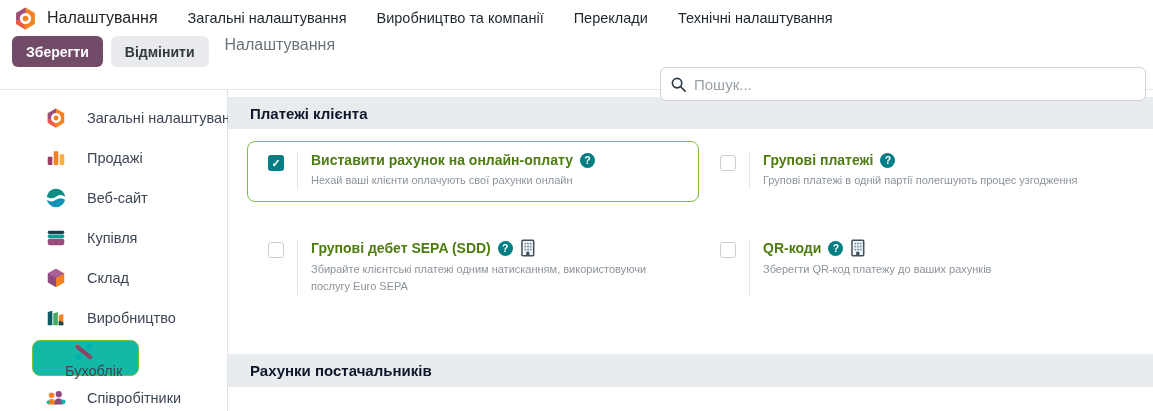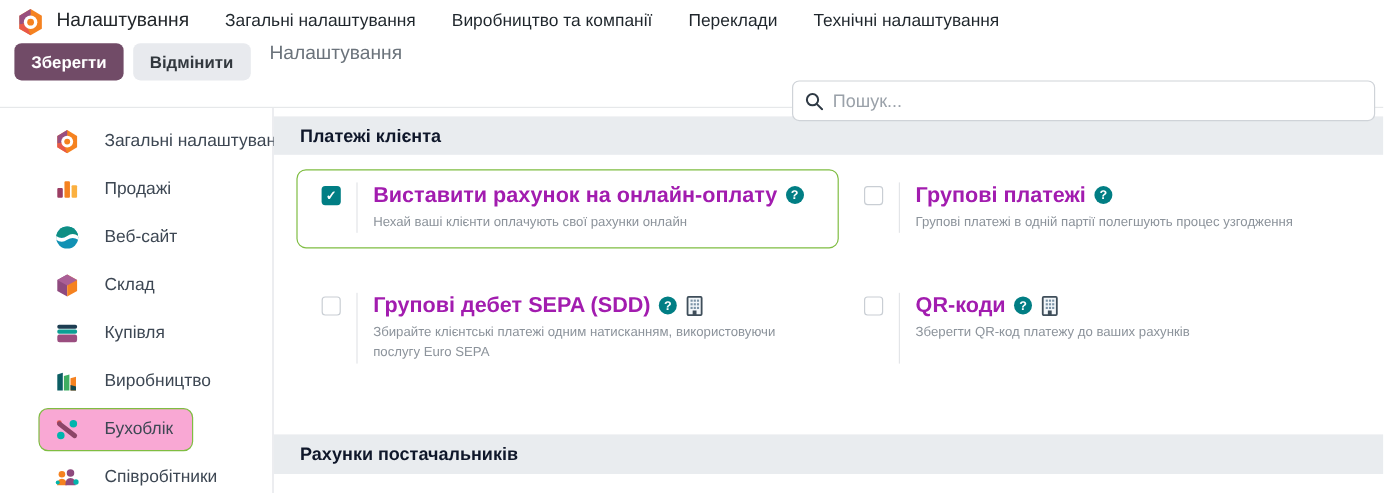--- a/index.html
+++ b/index.html
@@ -21,37 +21,37 @@
   .btn-discard { background:#e8eaee; color:#32383e; margin-left:8px; }
   .breadcrumb { margin-left:16px; font-size:16px; color:#6b737b; }
   .searchbox { position:absolute; right:7px; top:10px; width:486px; height:34px; border:1px solid #cfd3d8; border-radius:6px; display:flex; align-items:center; padding:0 10px; background:#fff;margin-top:21px; }
   .searchbox input { border:none; outline:none; flex:1; font-size:15px; font-family:inherit; color:#333; margin-left:8px; background:transparent; }
   .searchbox input::placeholder { color:#9aa1a9; }
   
   .main { display:flex; height:321px; }
   .sidebar { width:228px; border-right:1px solid #dfe2e6; padding-top:8px; background:#fff; flex:0 0 auto; }
   .side-item { height:40px; display:flex; align-items:center; padding-left:32px; cursor:pointer; }
   .side-box { display:inline-flex; align-items:center; height:36px; padding:0 16px 0 12px; border:1.5px solid transparent; border-radius:8px; }
-  .side-item.selected .side-box { background:#f9a8d4; border-color:#7fbd42; }
+  .side-item.selected .side-box { background:#14b8a6; border-color:#7fbd42;flex-direction:column; }
   .side-icon { width:22px; height:22px; flex:0 0 auto; }
   .side-label { margin-left:20px; font-size:14.5px; color:#3d4753; white-space:nowrap; }
   
   .content { flex:1; overflow:hidden; }
   .section-header { margin-top:7px; height:32px; background:#e9ecef; display:flex; align-items:center; padding-left:22px; font-size:15px; font-weight:700; color:#0f172a; }
   .settings-row { display:flex; padding-left:19px; margin-top:12px; }
   .setting { display:flex; width:452px; padding:10px 12px 12px 20px; border:1.5px solid transparent; border-radius:8px; }
   .setting.right { width:446px; }
   .setting.highlighted { border-color:#7fbd42; }
   .checkbox { width:16px; height:16px; border-radius:3px; margin-top:3px; flex:0 0 auto; cursor:pointer; }
   .checkbox.checked { background:#017e84; color:#fff; font-size:11px; font-weight:700; display:flex; align-items:center; justify-content:center; }
   .checkbox.unchecked { background:#fff; border:1px solid #c9ced4; }
   .vr { width:1px; background:#e3e5e8; margin:0 13px; align-self:stretch; }
   .setting-text { flex:1; }
   .label-row { display:flex; align-items:center; gap:7px; }
-  .setting-label { font-size:18px; font-weight:700; color:#a21caf; white-space:nowrap; }
+  .setting-label { font-size:14px; font-weight:700; color:#4d7c0f; white-space:nowrap; }
   .help-icon { width:15px; height:15px; border-radius:50%; background:#017e84; color:#fff; font-size:10.5px; font-weight:700; display:inline-flex; align-items:center; justify-content:center; flex:0 0 auto; }
   .ent-icon { width:16px; height:18px; flex:0 0 auto; }
   .setting-desc { margin-top:4px; font-size:11px; line-height:1.55; color:#8c939b; }
   .row2 { margin-top:26px; }
   .section-header.second { margin-top:46px; height:33px; }
 </style>
 </head>
 <body>
 
 <svg width="0" height="0" style="position:absolute">
@@ -172,31 +172,31 @@
         <span class="side-box">
             <svg class="side-icon" viewBox="0 0 24 24">
               <use href="#icon-website-globe"></use>
             </svg>
         <span class="side-label">Веб-сайт</span>
           </span>
       </div>
       <div class="side-item">
         <span class="side-box">
             <svg class="side-icon" viewBox="0 0 24 24">
+              <use href="#icon-purchase-stack"></use>
+            </svg>
+        <span class="side-label">Купівля</span>
+          </span>
+      </div>
+      <div class="side-item">
+        <span class="side-box">
+            <svg class="side-icon" viewBox="0 0 24 24">
               <use href="#icon-inventory-cube"></use>
             </svg>
         <span class="side-label">Склад</span>
-          </span>
-      </div>
-      <div class="side-item">
-        <span class="side-box">
-            <svg class="side-icon" viewBox="0 0 24 24">
-              <use href="#icon-purchase-stack"></use>
-            </svg>
-        <span class="side-label">Купівля</span>
           </span>
       </div>
       <div class="side-item">
         <span class="side-box">
             <svg class="side-icon" viewBox="0 0 24 24">
               <use href="#icon-manufacturing-panels"></use>
             </svg>
         <span class="side-label">Виробництво</span>
           </span>
       </div>

